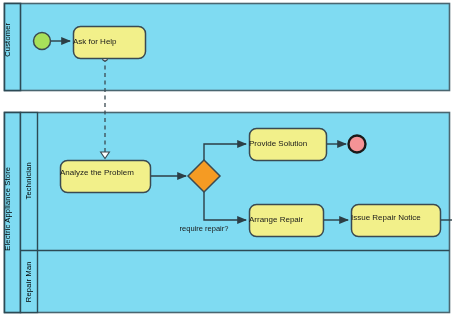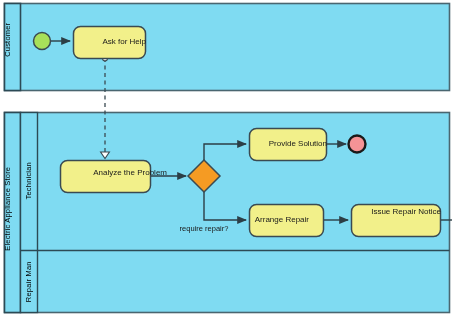--- a/index.html
+++ b/index.html
@@ -33,21 +33,21 @@
   }
   .vlabel > span {
     display: block;
     transform: rotate(-90deg);
   }
   
   .tasklabel {
     position: absolute;
     display: flex;
     align-items: center;
-    justify-content: flex-end;
+    justify-content: flex-start;
     font-size: 8px;
     color: #1a1a1a;
     text-align: center;
     line-height: 1.1;
   }
   .gwlabel {
     position: absolute;
     font-size: 7.5px;
     color: #1a1a1a;
     text-align: center;
@@ -135,30 +135,30 @@
 
   
   <div class="vlabel" style="left:0px; top:278px; width:58px;">
     <span>Repair Man</span>
   </div>
 
   
   <div class="tasklabel" style="left:73px; top:26px; width:73px; height:33px;">
     <span>Ask for Help</span>
   </div>
-  <div class="tasklabel" style="left:60px; top:160px; width:91px; height:26px;padding-left:16px;">
+  <div class="tasklabel" style="left:60px; top:160px; width:91px; height:26px;">
     <span>Analyze the Problem</span>
   </div>
   <div class="tasklabel" style="left:249px; top:128px; width:78px; height:33px;">
     <span>Provide Solution</span>
   </div>
   <div class="tasklabel" style="left:249px; top:204px; width:60px; height:33px;">
     <span>Arrange Repair</span>
   </div>
-  <div class="tasklabel" style="left:351px; top:196px; width:90px; height:33px;">
+  <div class="tasklabel" style="left:351px; top:202px; width:90px; height:33px;">
     <span>Issue Repair Notice</span>
   </div>
 
   
   <div class="gwlabel" style="left:164px; top:193px; width:80px;">
     <span>require repair?</span>
   </div>
 
 </div>
 

